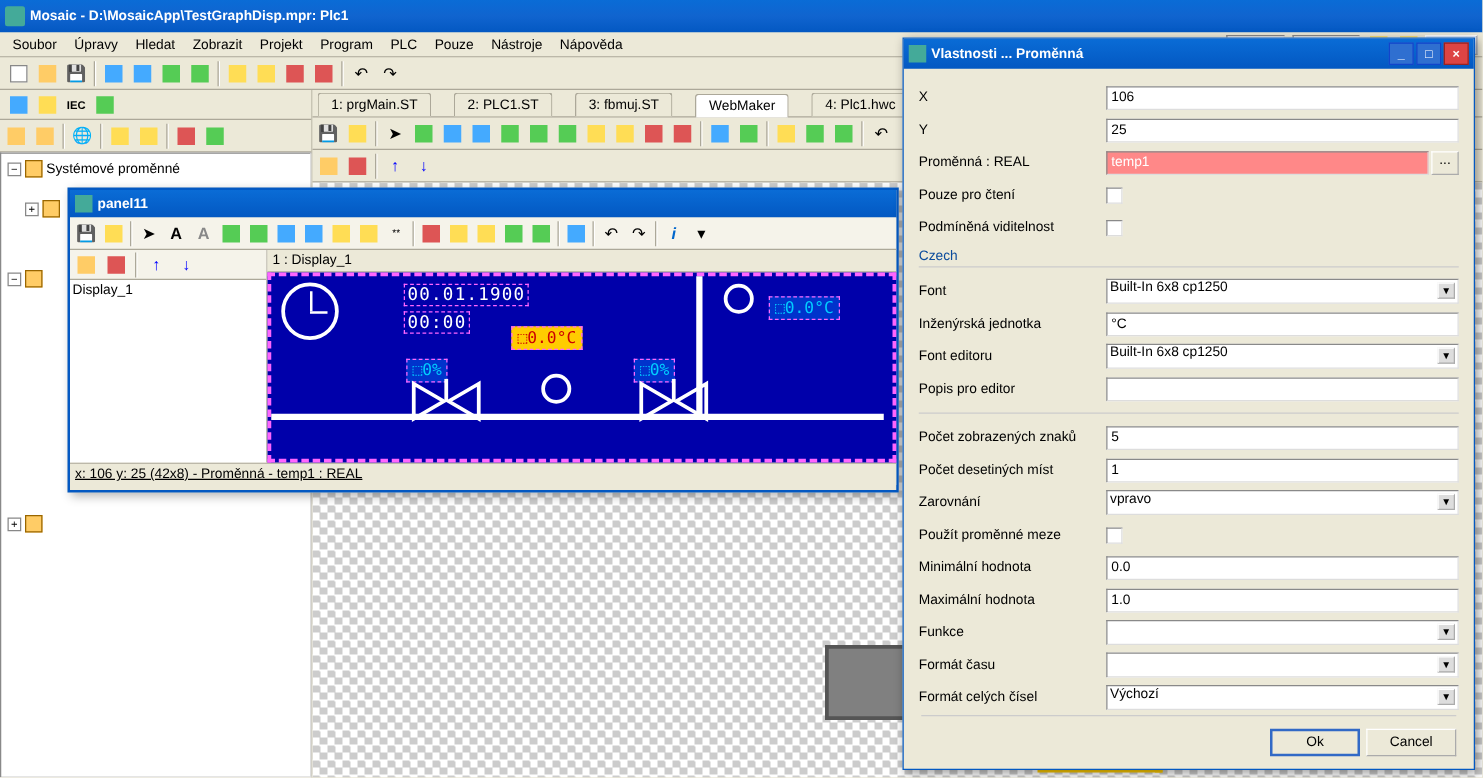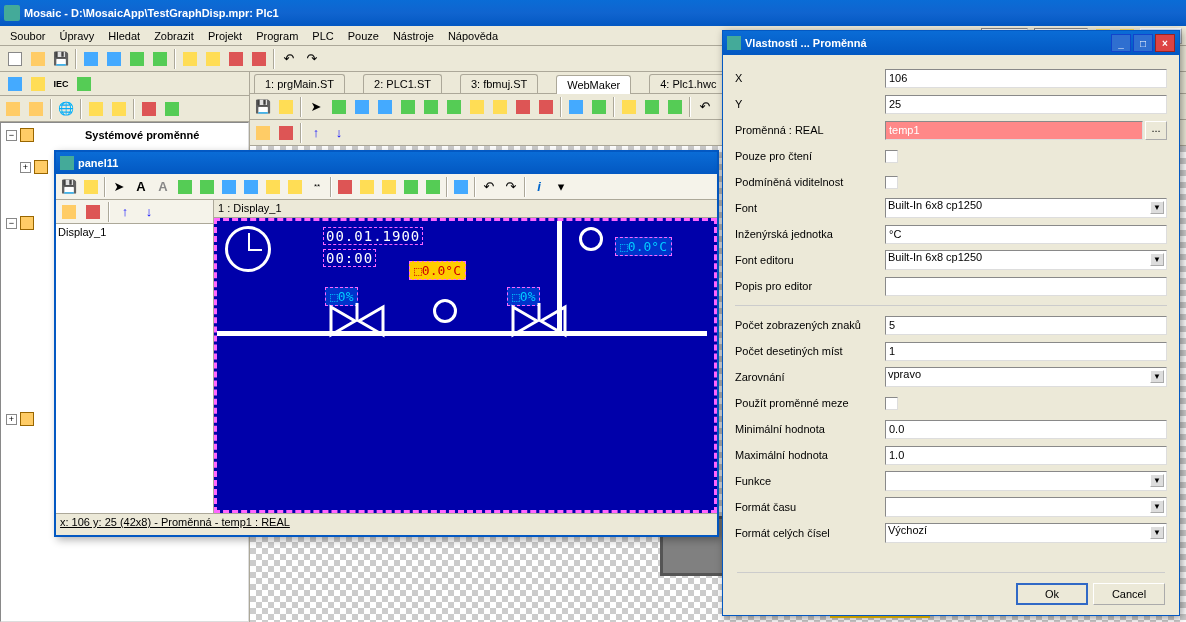--- a/index.html
+++ b/index.html
@@ -28,21 +28,21 @@
 .tree-icon { width: 14px; height: 14px; background: #ffcc66; border: 1px solid #996600; }
 
 .center-panel { flex: 1; display: flex; flex-direction: column; background: #ece9d8; }
 .tabs-row { height: 22px; display: flex; align-items: flex-end; border-bottom: 1px solid #aca899; padding-left: 4px; }
 .tab { padding: 3px 10px; border: 1px solid #aca899; border-bottom: none; background: #ece9d8; margin-right: 18px; border-radius: 3px 3px 0 0; cursor: default; }
 .tab.active { background: #fff; font-weight: normal; position: relative; top: 1px; }
 .editor-toolbar { height: 26px; border-bottom: 1px solid #aca899; display: flex; align-items: center; padding: 2px; gap: 1px; }
 .editor-area { flex: 1; background: repeating-conic-gradient(#ccc 0% 25%, #fff 0% 50%) 0 0 / 12px 12px; position: relative; }
 
 
-.child-window { position: absolute; left: 54px; top: 150px; width: 665px; height: 387px; border: 2px solid #0358c2; background: #ece9d8; box-shadow: 3px 3px 8px rgba(0,0,0,0.3); }
+.child-window { position: absolute; left: 54px; top: 150px; width: 665px; height: 244px; border: 2px solid #0358c2; background: #ece9d8; box-shadow: 3px 3px 8px rgba(0,0,0,0.3); }
 .child-titlebar { height: 22px; background: linear-gradient(to bottom, #0a6cd6 0%, #0358c2 100%); display: flex; align-items: center; padding: 0 4px; color: white; font-weight: bold; }
 .child-titlebar .icon { width: 14px; height: 14px; background: #4a9; margin-right: 4px; }
 .child-toolbar { height: 26px; border-bottom: 1px solid #aca899; display: flex; align-items: center; padding: 2px; gap: 0px; background: #f5f3ea; }
 .child-body { display: flex; height: calc(100% - 70px); }
 .child-left { width: 158px; border-right: 1px solid #aca899; background: white; }
 .child-left-toolbar { height: 24px; border-bottom: 1px solid #aca899; display: flex; align-items: center; padding: 2px; gap: 2px; background: #f5f3ea;}
 .child-left-list { padding: 2px; }
 .child-canvas-wrap { flex: 1; display: flex; flex-direction: column; }
 .child-canvas-title { height: 18px; padding: 2px 4px; background: #ece9d8; font-weight: normal; border-bottom:1px solid #aca899;}
 .child-canvas { flex: 1; background: #0000aa; position: relative; border: 3px dashed #ff66ff; }
@@ -227,21 +227,21 @@
           <span class="ic ic-red"></span>
         </div>
       <div class="tbtn">
           <span class="ic ic-green"></span>
         </div>
     </div>
     <div class="tree-area">
       <div class="tree-item">
         <span class="tree-expand">−</span>
         <span class="tree-icon"></span>
-        <span style="font-weight:bold;margin-left:48px;">Systémové proměnné</span>
+        <span style="font-weight:normal;">Systémové proměnné</span>
       </div>
       <div class="tree-item" style="margin-left:14px;margin-top:16px;">
         <span class="tree-expand">+</span>
         <span class="tree-icon"></span>
       </div>
       <div class="tree-item" style="margin-left:0px;margin-top:40px;">
         <span class="tree-expand">−</span>
         <span class="tree-icon"></span>
       </div>
       <div class="tree-item" style="margin-left:0px;margin-top:180px;">
@@ -474,20 +474,21 @@
       <div class="browse-btn">...</div>
     </div>
     <div class="form-row">
       <div class="form-label">Pouze pro čtení</div>
       <div class="form-check"></div>
     </div>
     <div class="form-row">
       <div class="form-label">Podmíněná viditelnost</div>
       <div class="form-check"></div>
     </div>
+    <div class="fieldset-label">Czech</div>
     <div class="form-row">
       <div class="form-label">Font</div>
       <div class="form-select"><span>Built-In 6x8 cp1250</span></div>
     </div>
     <div class="form-row">
       <div class="form-label">Inženýrská jednotka</div>
       <input class="form-input" value="°C" style="">
     </div>
     <div class="form-row">
       <div class="form-label">Font editoru</div>

